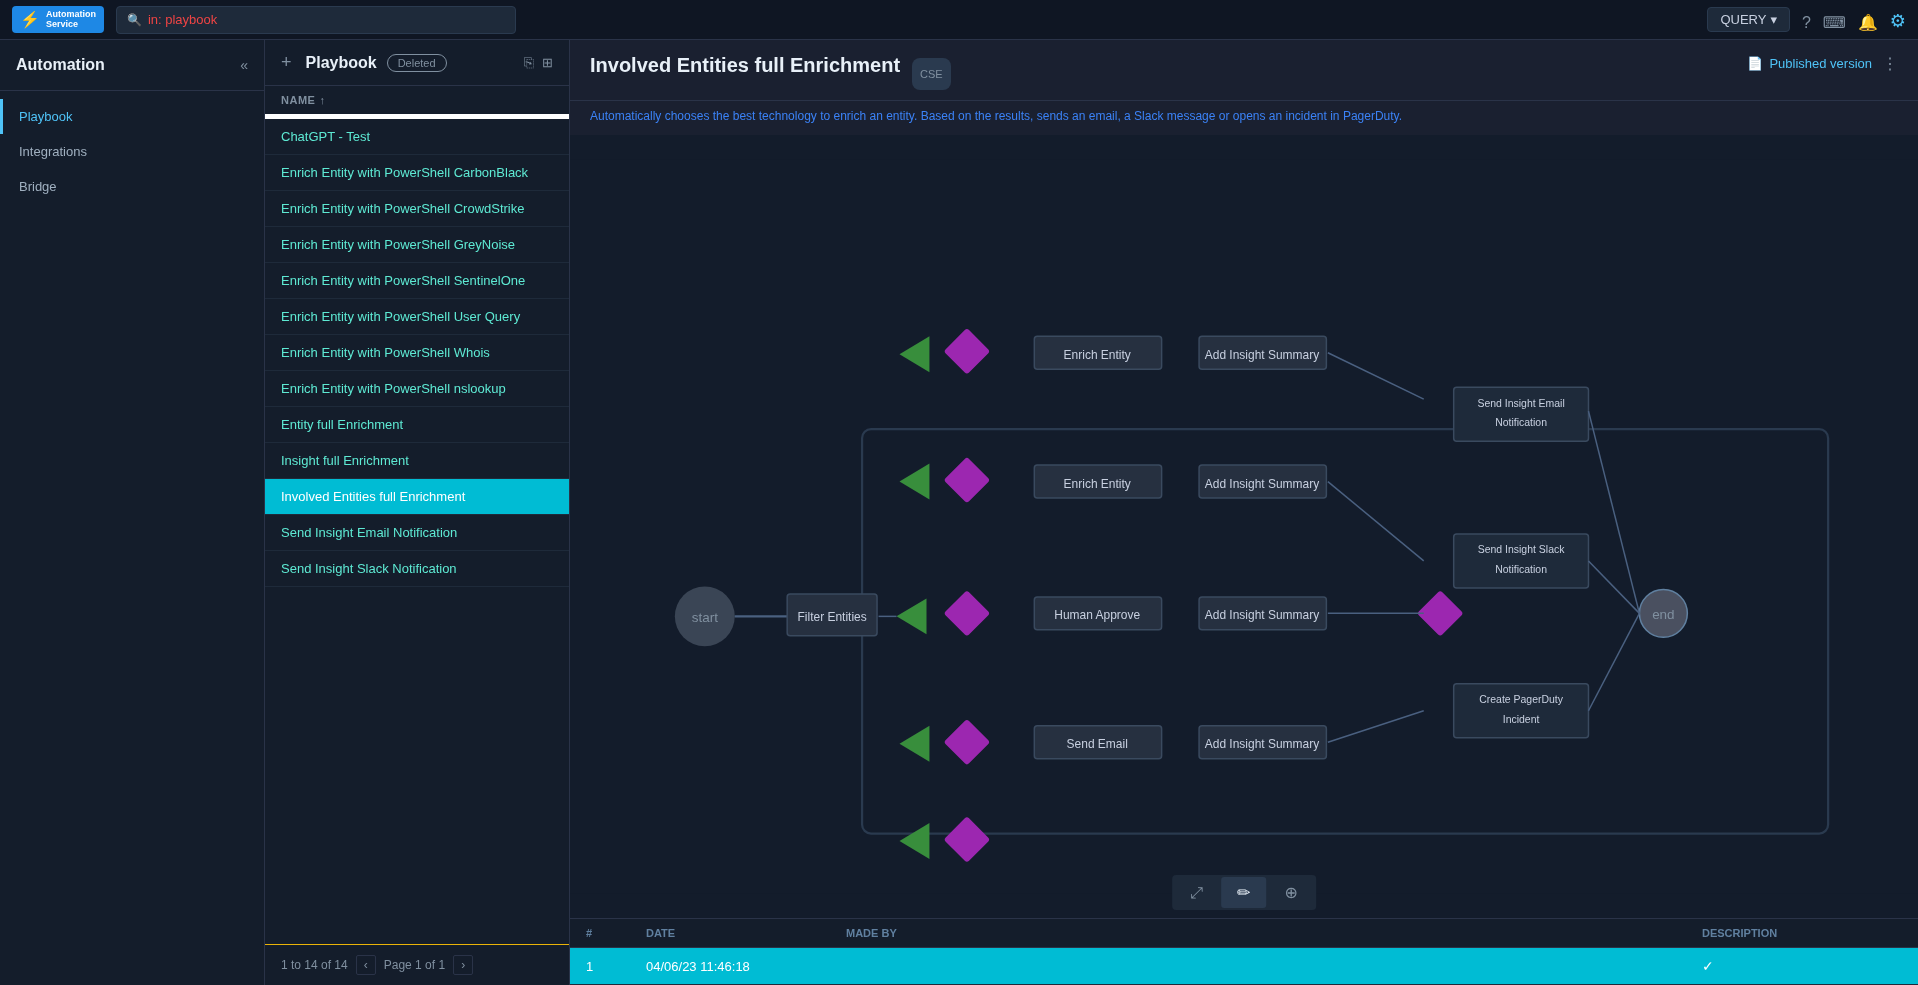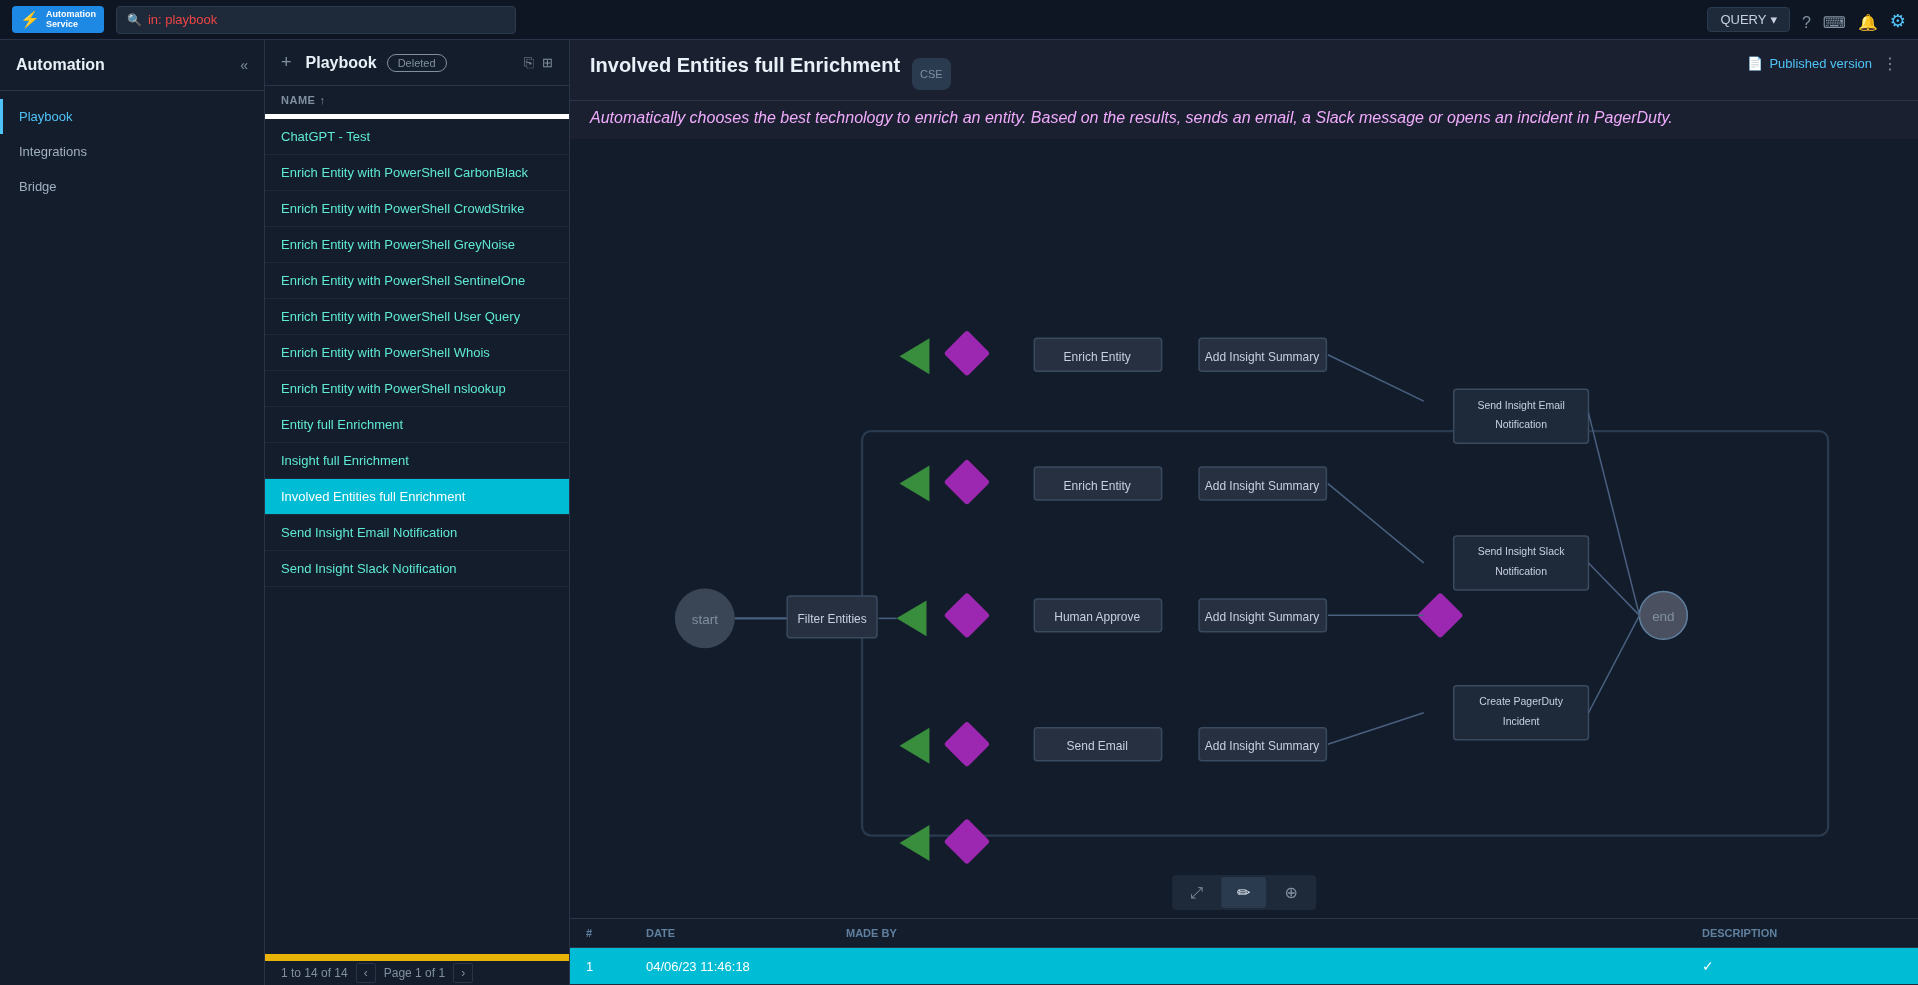--- a/index.html
+++ b/index.html
@@ -86,21 +86,21 @@
       display: flex; align-items: center; gap: 4px;
       border-bottom: 5px solid #ffffff;
     }
     .playbook-items { flex: 1; overflow-y: auto; }
     .playbook-item {
       padding: 10px 16px; cursor: pointer; color: #5eead4;
       font-size: 13px; border-bottom: 1px solid #1e2a3a;
     }
     .playbook-item.active { background: #00bcd4; color: #fff; }
     .playbook-list-footer {
-      padding: 2px 16px; border-top: 7px solid #eab308;
+      padding: 10px 16px; border-top: 1px solid #eab308;
       font-size: 12px; color: #8090a0; display: flex; align-items: center; gap: 8px;
     }
     .pagination-btn {
       background: none; border: 1px solid #2a3348; color: #8090a0;
       cursor: pointer; width: 20px; height: 20px; font-size: 12px;
       display: flex; align-items: center; justify-content: center; border-radius: 2px;
     }
 
     
     .main-panel { flex: 1; display: flex; flex-direction: column; background: #1a2030; overflow: hidden; }
@@ -111,21 +111,21 @@
     .panel-title { font-size: 20px; font-weight: 600; color: #e8f0f8; }
     .panel-tag {
       background: #2a3a4f; border-radius: 8px; padding: 10px 8px;
       font-size: 11px; color: #8090a0; margin-top: 4px;
     }
     .panel-header-right { margin-left: auto; display: flex; align-items: center; gap: 10px; }
     .published-version-btn {
       display: flex; align-items: center; gap: 6px;
       background: none; border: none; color: #4fc3f7; cursor: pointer; font-size: 13px;
     }
-    .panel-description { padding: 8px 20px 12px; font-size: 16px; color: #f0abfc; font-style: italic; }
+    .panel-description { padding: 8px 20px 12px; font-size: 12px; color: #3b82f6; }
 
     
     .diagram-area {
       flex: 1; background: #131c2b; margin: 0 0 0 0;
       position: relative; overflow: hidden;
       border-bottom: 1px solid #2a3348;
     }
     .diagram-toolbar {
       position: absolute; bottom: 8px; left: 50%; transform: translateX(-50%);
       display: flex; gap: 2px; background: #1e2a3a; border-radius: 4px; padding: 2px;

